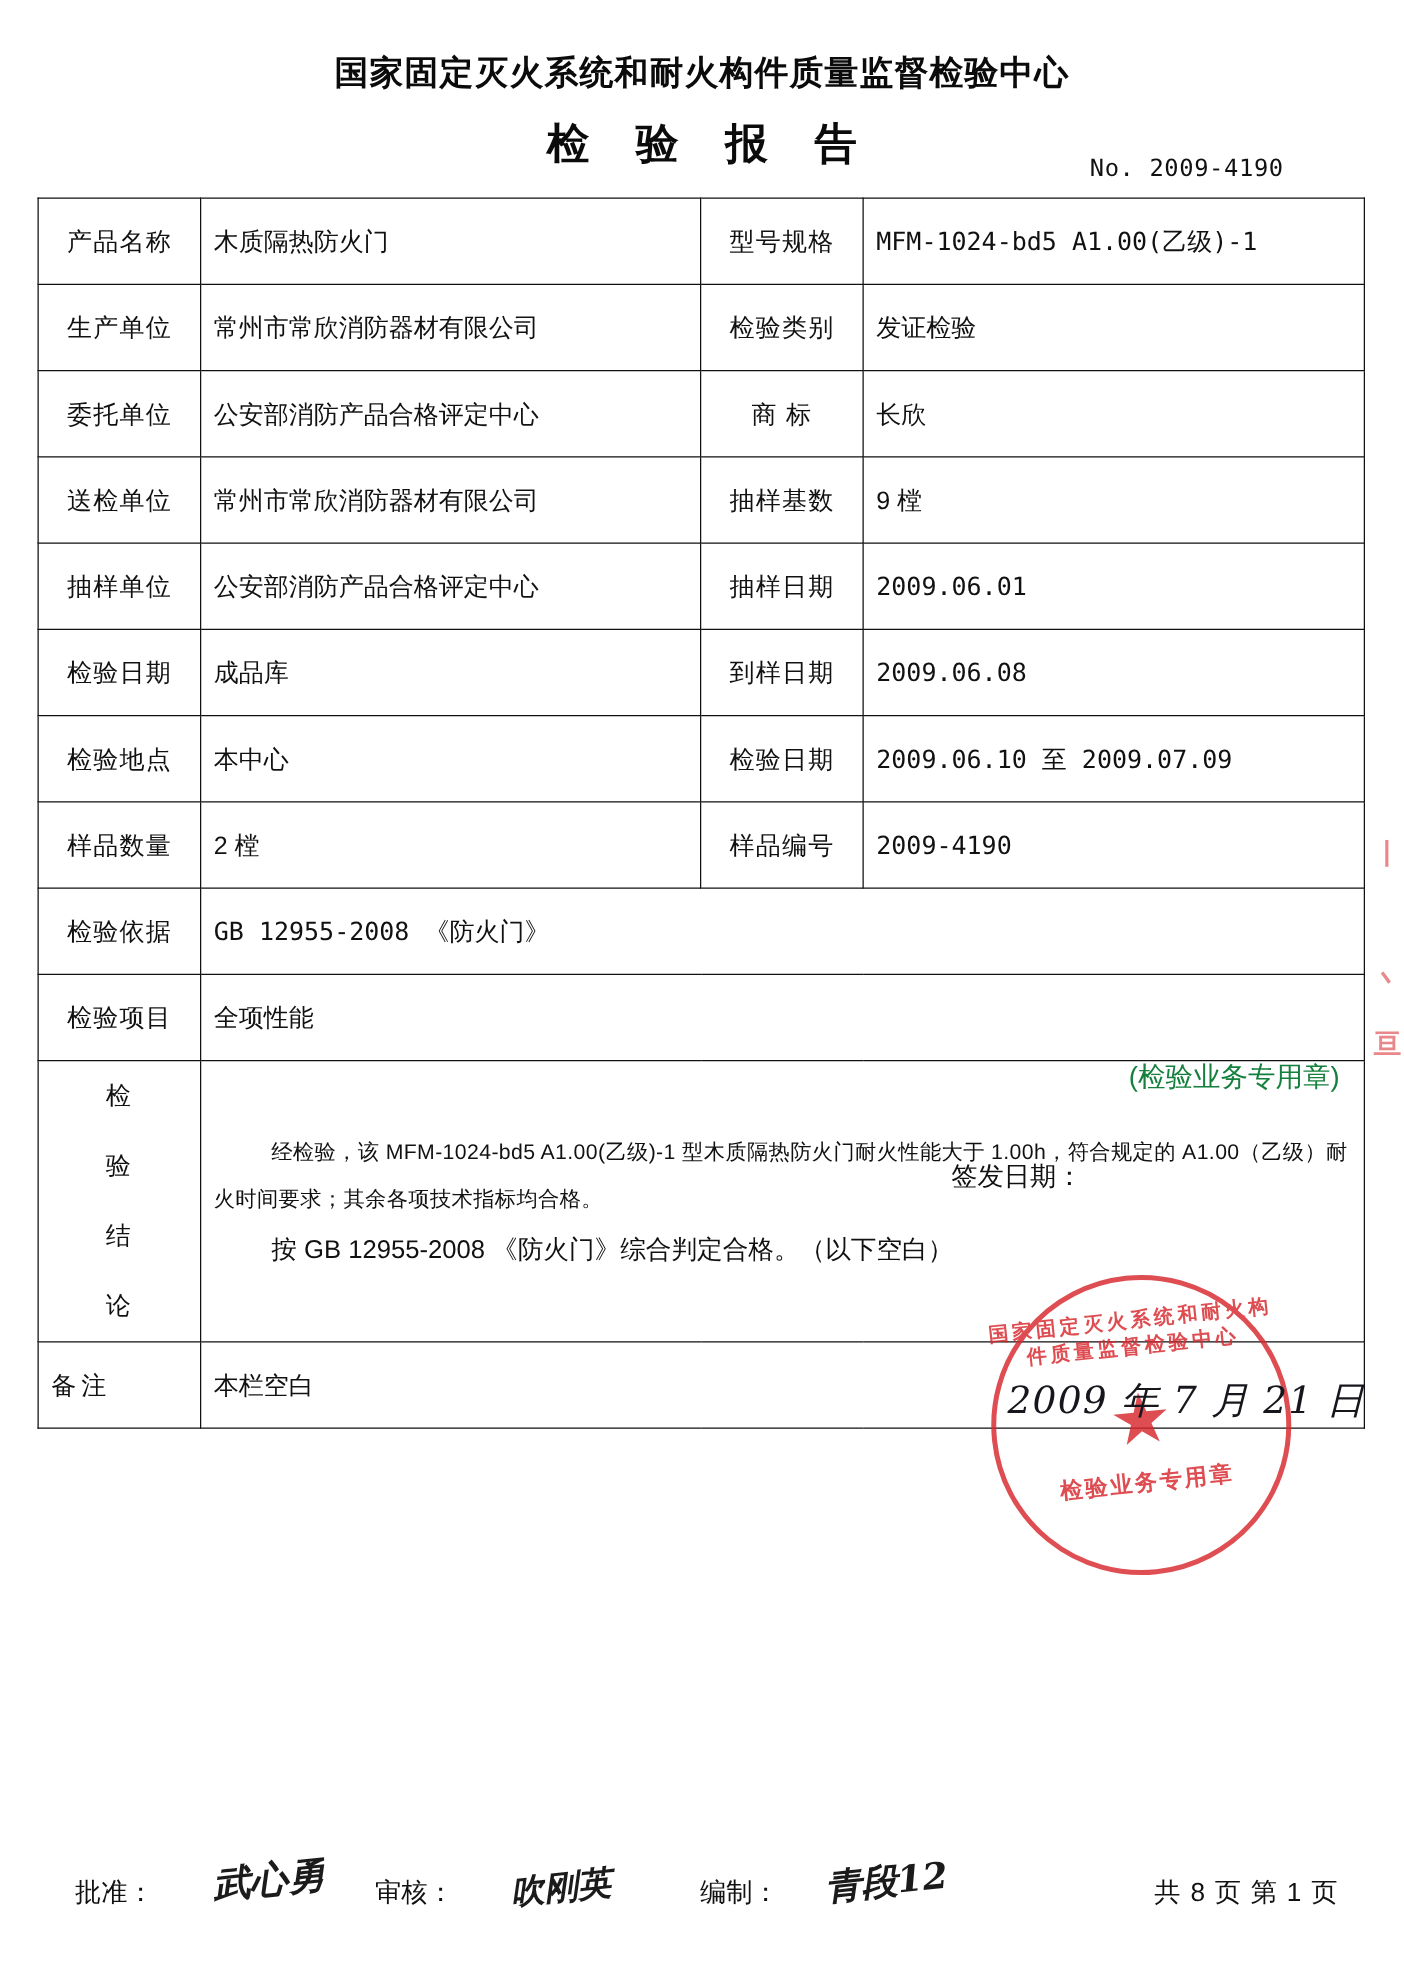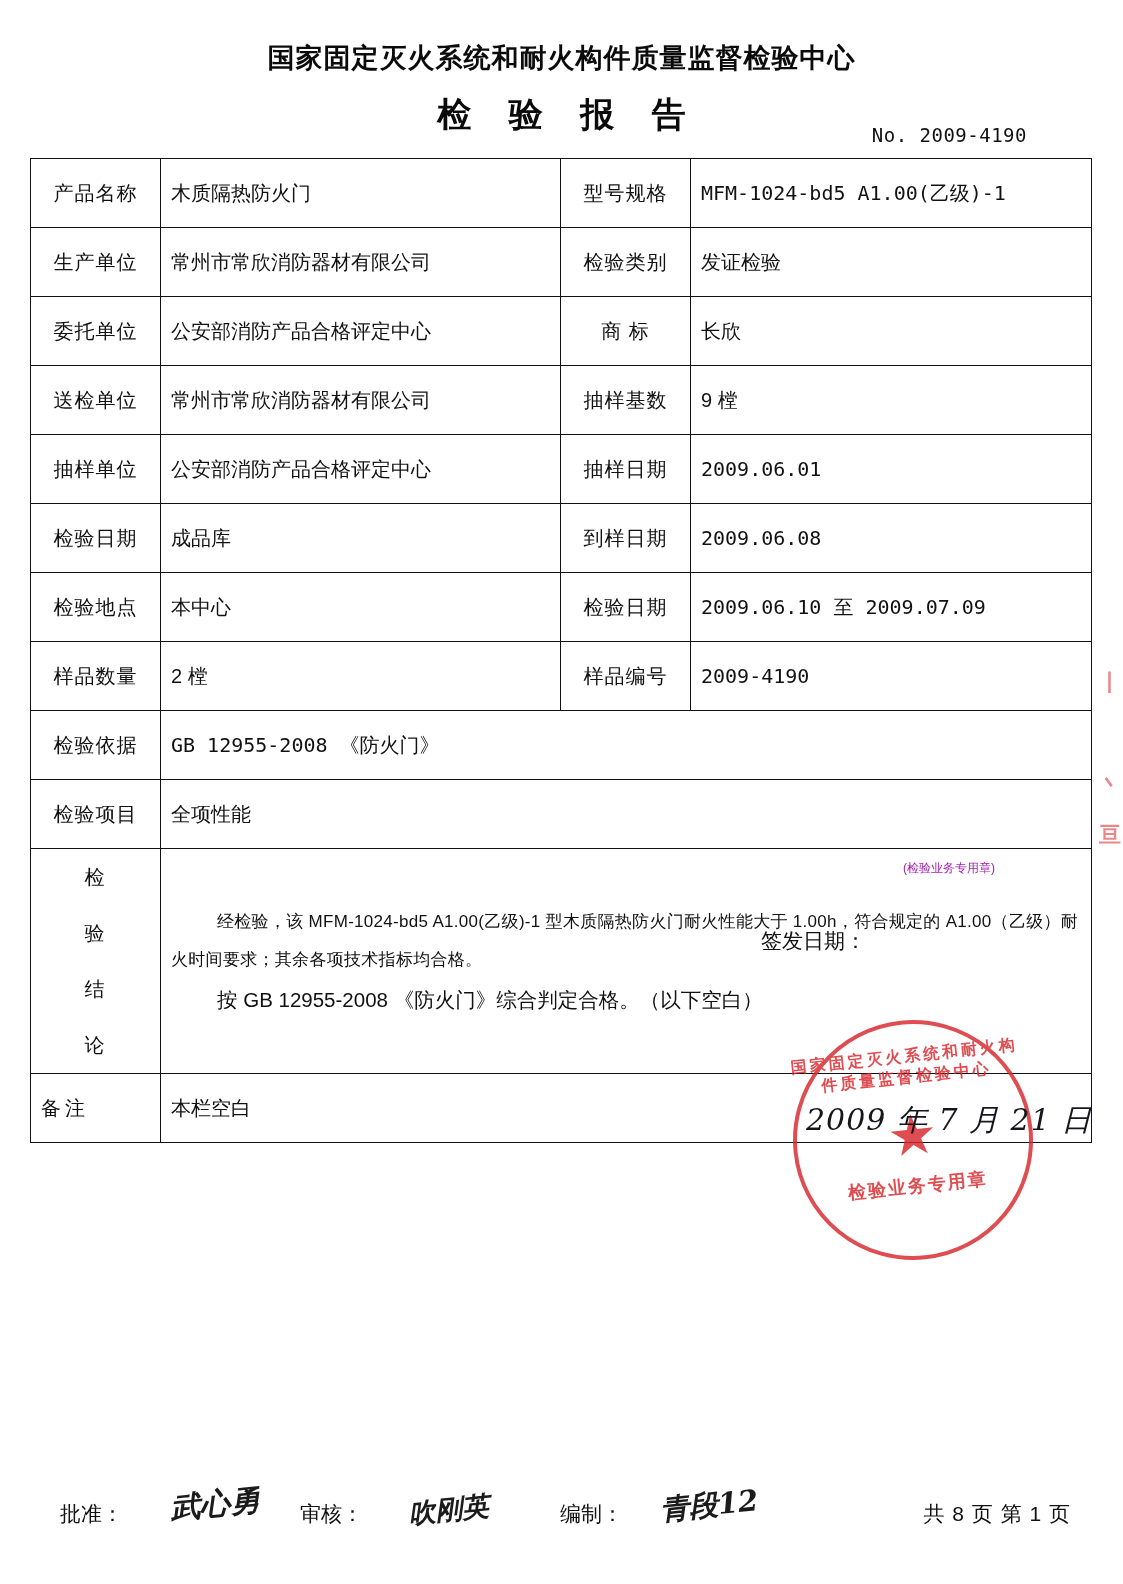--- a/index.html
+++ b/index.html
@@ -131,22 +131,22 @@
     position: absolute;
     left: 600px;
     bottom: 118px;
     font-size: 21px;
     white-space: nowrap;
   }
   .stamp-label {
     position: absolute;
     left: 742px;
     bottom: 196px;
-    font-size: 12px;
-    color: #a21caf;
+    font-size: 22px;
+    color: #15803d;
   }
 
   
   td.remark-lbl {
     width: 130px;
     text-align: left;
     vertical-align: middle;
     letter-spacing: 4px;
     font-size: 21px;
   }

